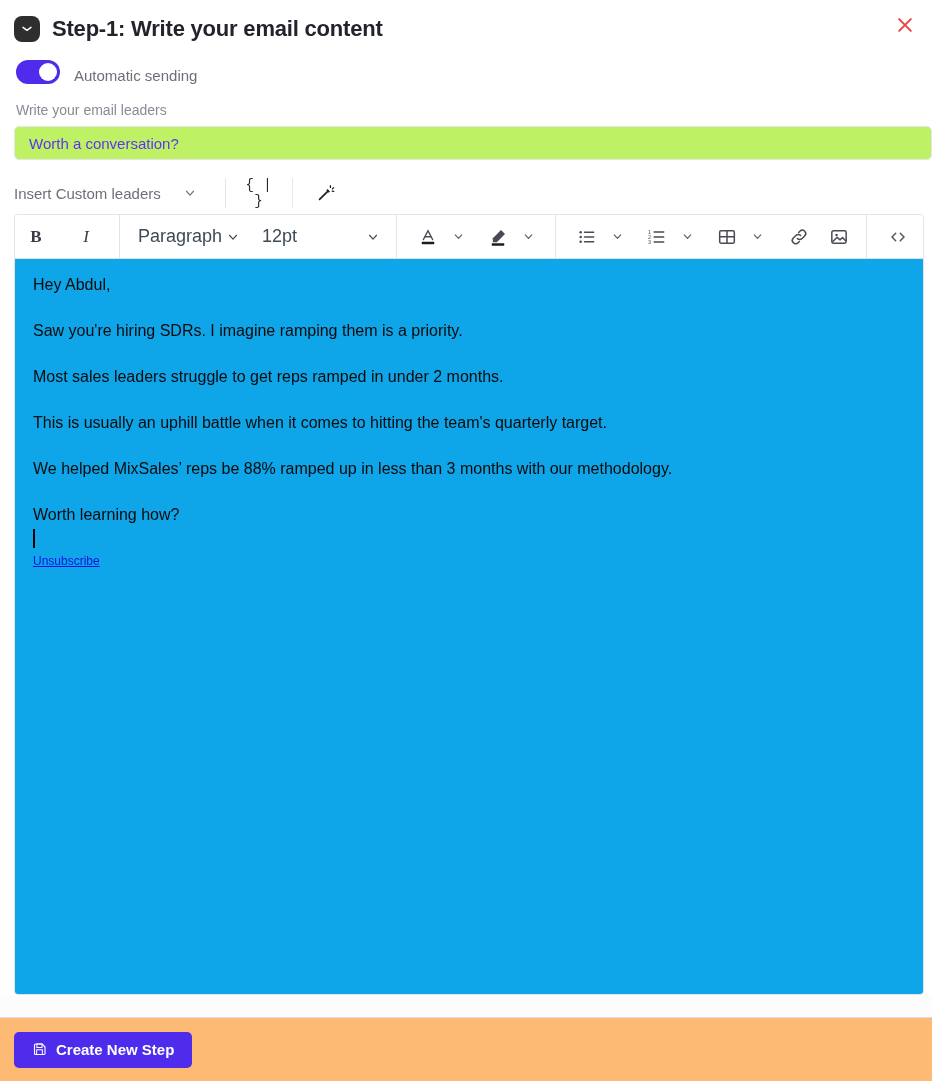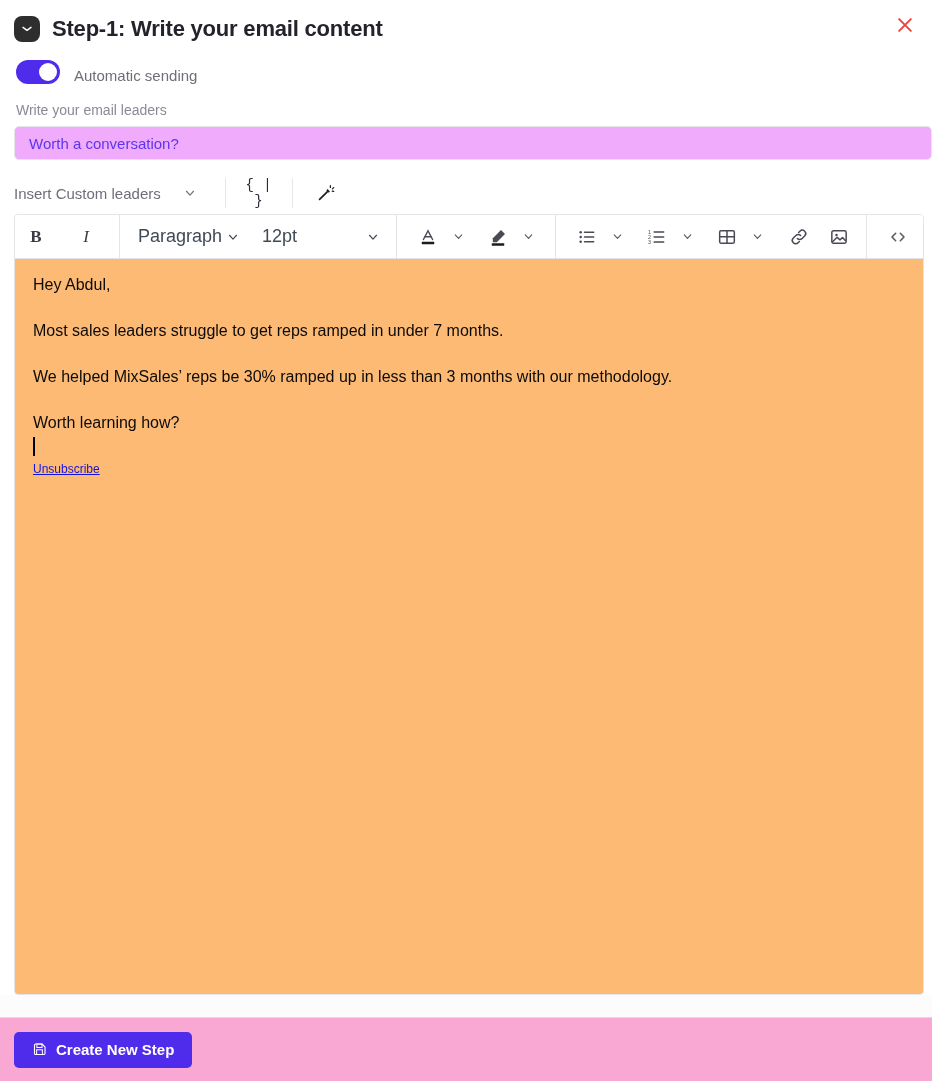--- a/index.html
+++ b/index.html
@@ -91,21 +91,21 @@
     font-size: 14px;
     color: #8a8a95;
     margin-bottom: 8px;
     padding-left: 2px;
   }
   .subject-input {
     width: 918px;
     height: 34px;
     border: 1px solid #e6e6ea;
     border-radius: 5px;
-    background: #f0abfc;
+    background: #bef264;
     padding: 0 14px;
     font-family: "Liberation Sans", sans-serif;
     font-size: 15px;
     color: #5a36ef;
     outline: none;
   }
 
   
   .var-bar {
     display: flex;
@@ -203,21 +203,21 @@
   }
   .tb-dd .sp-para { width: 88px; }
   .tb-dd .sp-size { width: 104px; }
   .chev { display: flex; align-items: center; }
 
   
   .content {
     flex: 1 1 auto;
     padding: 16px 18px 10px 18px;
     overflow: hidden;
-    background: #fdba74;
+    background: #0ea5e9;
     min-height: 0;
   }
   .content p {
     margin: 0 0 26px 0;
     font-family: "Liberation Sans", sans-serif;
     font-size: 16px;
     line-height: 1.25;
     color: #0b0b0b;
   }
   .content p.tight { margin-bottom: 0; }
@@ -240,21 +240,21 @@
     cursor: pointer;
     display: inline-block;
     margin-top: 2px;
   }
 
   
   .footer-spacer { height: 22px; background: #fcfcfd; flex: 0 0 auto; }
   .footer {
     height: 64px;
     border-top: 1px solid #dcdce2;
-    background: #f9a8d4;
+    background: #fdba74;
     display: flex;
     align-items: center;
     padding-left: 14px;
     flex: 0 0 auto;
   }
   .primary-btn {
     height: 36px;
     background: #4f2beb;
     border: none;
     border-radius: 5px;
@@ -445,22 +445,24 @@
       <button class="tb-btn" style="margin-left:8px;">
         <svg width="20" height="20" viewBox="0 0 24 24" fill="none">
           <path d="M9.2 7.5 L4.8 12 L9.2 16.5 M14.8 7.5 L19.2 12 L14.8 16.5" stroke="#5a5a65" stroke-width="1.9" stroke-linecap="round" stroke-linejoin="round"></path>
         </svg>
       </button>
 
     </div>
 
     <div class="content">
       <p>Hey Abdul,</p>
-      <p>Most sales leaders struggle to get reps ramped in under 7 months.</p>
-      <p>We helped MixSales’ reps be 30% ramped up in less than 3 months with our methodology.</p>
+      <p>Saw you're hiring SDRs. I imagine ramping them is a priority.</p>
+      <p>Most sales leaders struggle to get reps ramped in under 2 months.</p>
+      <p>This is usually an uphill battle when it comes to hitting the team's quarterly target.</p>
+      <p>We helped MixSales’ reps be 88% ramped up in less than 3 months with our methodology.</p>
       <p class="tight">Worth learning how?</p>
       <div class="caret-line">
           <span class="caret"></span>
         </div>
       <a class="unsub" href="#">Unsubscribe</a>
     </div>
   </div>
 
   <div class="footer-spacer"></div>
 

